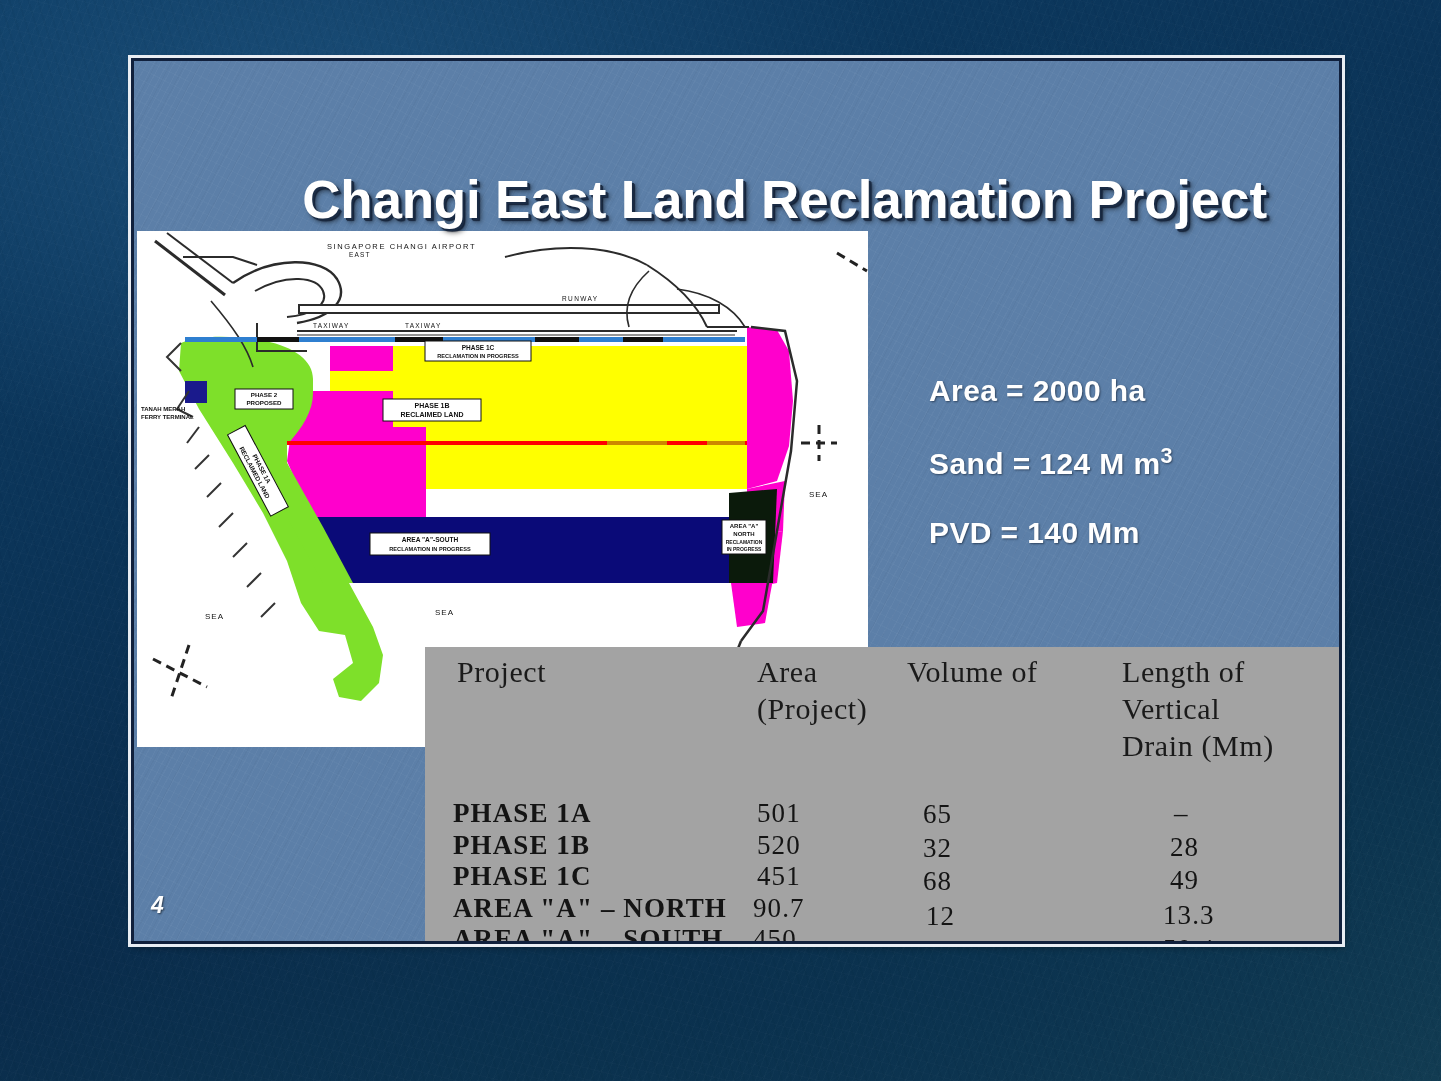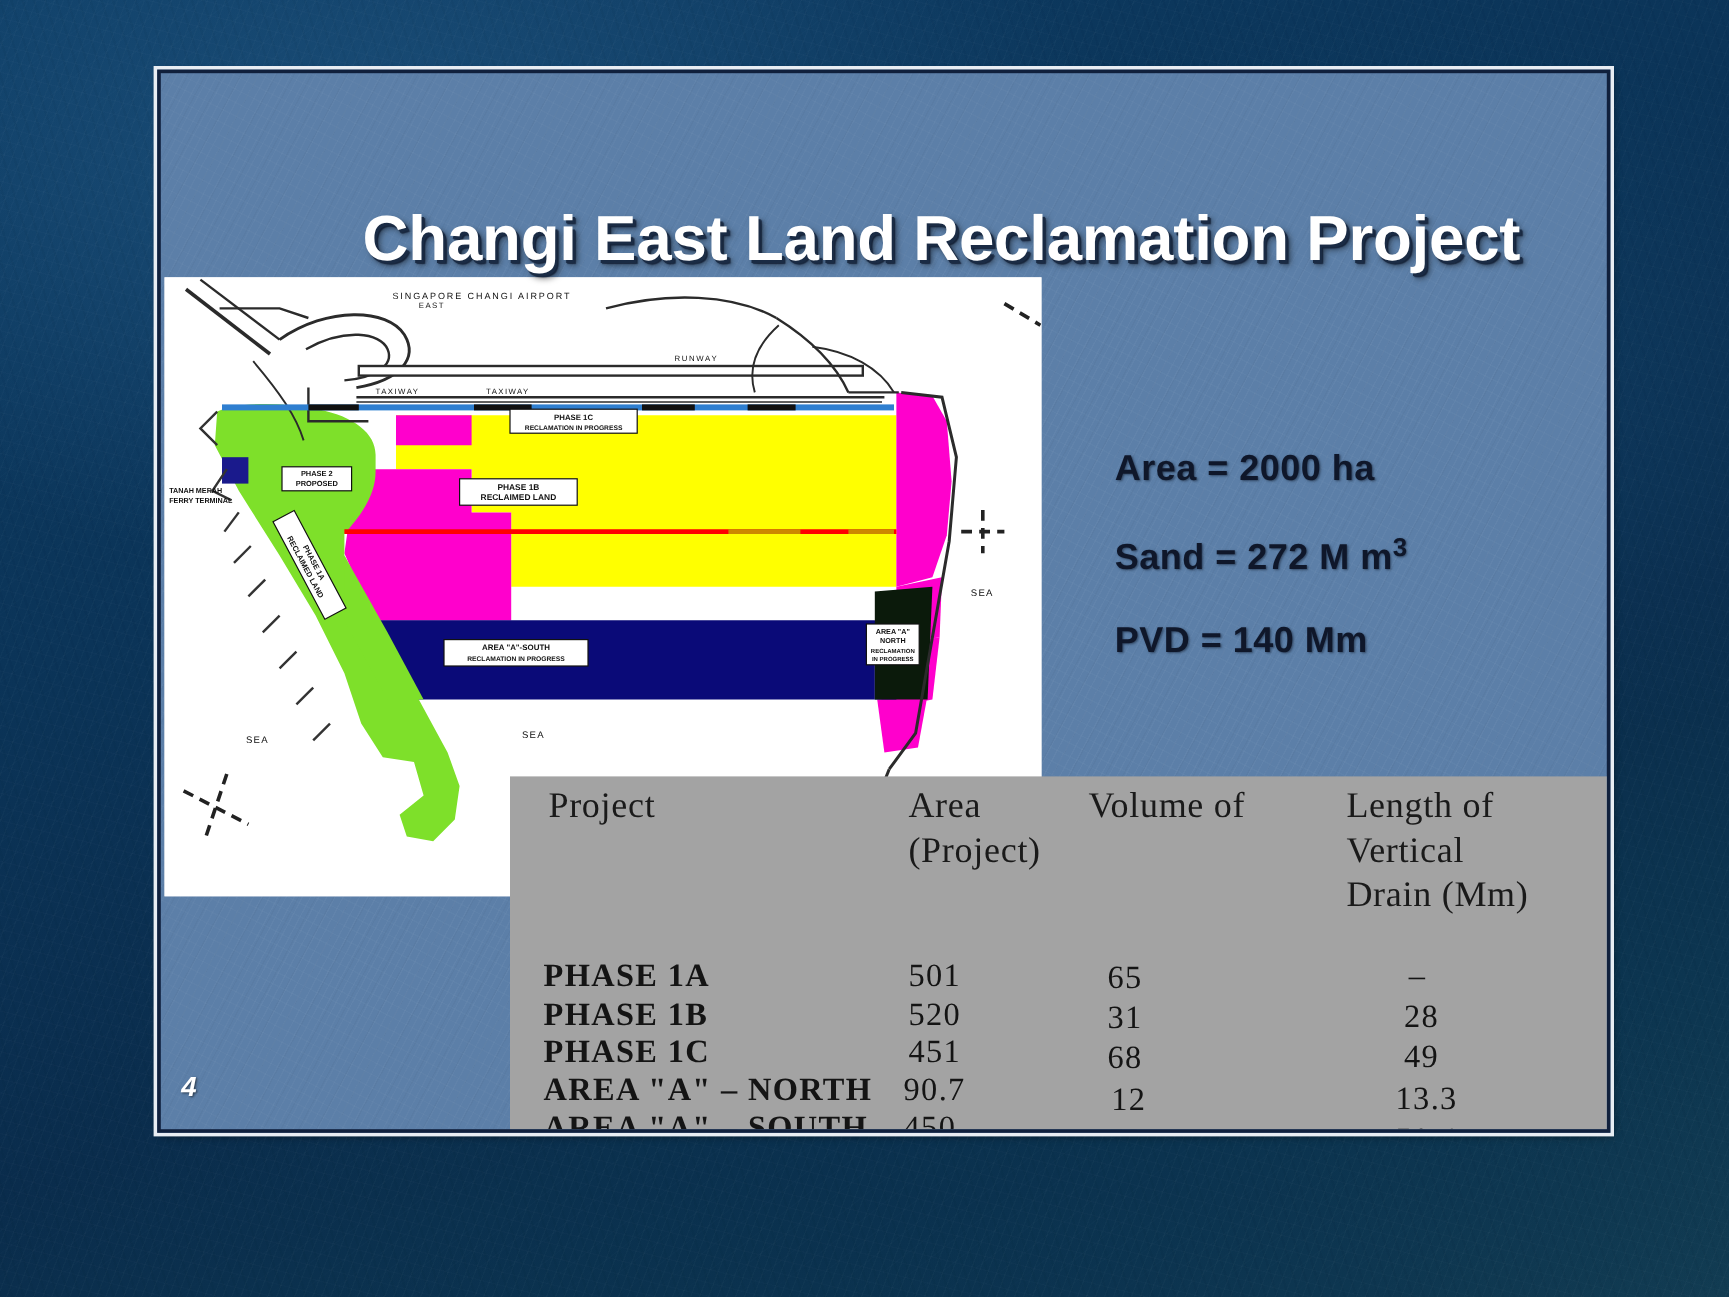--- a/index.html
+++ b/index.html
@@ -83,21 +83,21 @@
     margin-left: 48px;
   }
 
   
   #map-figure {
     position: absolute;
     left: 3px;
     top: 170px;
     width: 731px;
     height: 516px;
-    background: #ffffff;
+    background: #1d4ed8;
     overflow: hidden;
     z-index: 3;
   }
   #map-svg { display: block; width: 731px; height: 516px; }
 
   
   #table-figure {
     position: absolute;
     left: 291px;
     top: 586px;
@@ -153,21 +153,21 @@
   #tbl-row-3 .r-drain { transform: translate(-3px, 7px); }
   #tbl-row-4 .r-drain { transform: translate(-3px, 10px); }
   #tbl-row-3 .r-area, #tbl-row-4 .r-area { padding-left: 0px; }
 
   
   #stats-block {
     position: absolute;
     left: 795px;
     top: 315px;
     z-index: 5;
-    color: #0f172a;
+    color: #ffffff;
   }
   .stat-line {
     font-size: 30px;
     font-weight: bold;
     line-height: 1;
     margin-bottom: 39px;
     letter-spacing: 0.4px;
     text-shadow: 1px 1px 2px rgba(12,24,40,0.55);
     white-space: nowrap;
   }
@@ -366,21 +366,21 @@
 
           <text x="672" y="266" font-size="8" letter-spacing="1">SEA</text>
           <text x="298" y="384" font-size="8" letter-spacing="1">SEA</text>
           <text x="68" y="388" font-size="8" letter-spacing="1">SEA</text>
         </g>
       </svg>
     </div>
 
     <div id="stats-block">
       <div class="stat-line">Area =  2000 ha</div>
-      <div class="stat-line"><span>Sand =  272 M m</span><span class="sup">3</span></div>
+      <div class="stat-line"><span>Sand =  124 M m</span><span class="sup">3</span></div>
       <div class="stat-line">PVD = 140 Mm</div>
     </div>
 
     <div id="table-figure">
       <div id="table-inner">
 
         <div class="tbl-head-row">
           <div class="c-project hdr-cell">Project</div>
           <div class="c-area hdr-cell">
             <span class="hdr-l1">Area</span>
@@ -400,21 +400,21 @@
 
         <div class="tbl-row" id="tbl-row-0">
           <div class="c-project">PHASE 1A</div>
           <div class="c-area"><span class="cell-num r-area">501</span></div>
           <div class="c-vol"><span class="cell-num r-vol">65</span></div>
           <div class="c-drain"><span class="cell-num r-drain">–</span></div>
         </div>
         <div class="tbl-row" id="tbl-row-1">
           <div class="c-project">PHASE 1B</div>
           <div class="c-area"><span class="cell-num r-area">520</span></div>
-          <div class="c-vol"><span class="cell-num r-vol">31</span></div>
+          <div class="c-vol"><span class="cell-num r-vol">32</span></div>
           <div class="c-drain"><span class="cell-num r-drain">28</span></div>
         </div>
         <div class="tbl-row" id="tbl-row-2">
           <div class="c-project">PHASE 1C</div>
           <div class="c-area"><span class="cell-num r-area">451</span></div>
           <div class="c-vol"><span class="cell-num r-vol">68</span></div>
           <div class="c-drain"><span class="cell-num r-drain">49</span></div>
         </div>
         <div class="tbl-row" id="tbl-row-3">
           <div class="c-project">AREA "A" –  NORTH</div>

